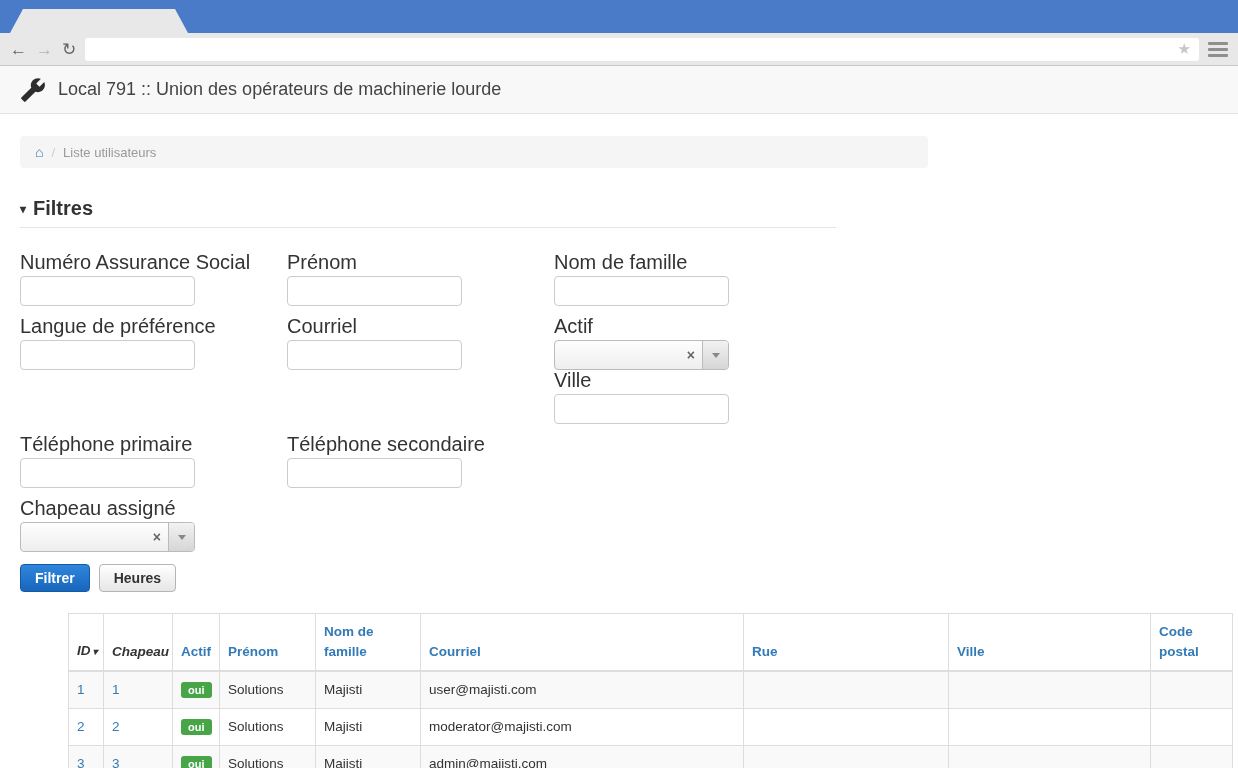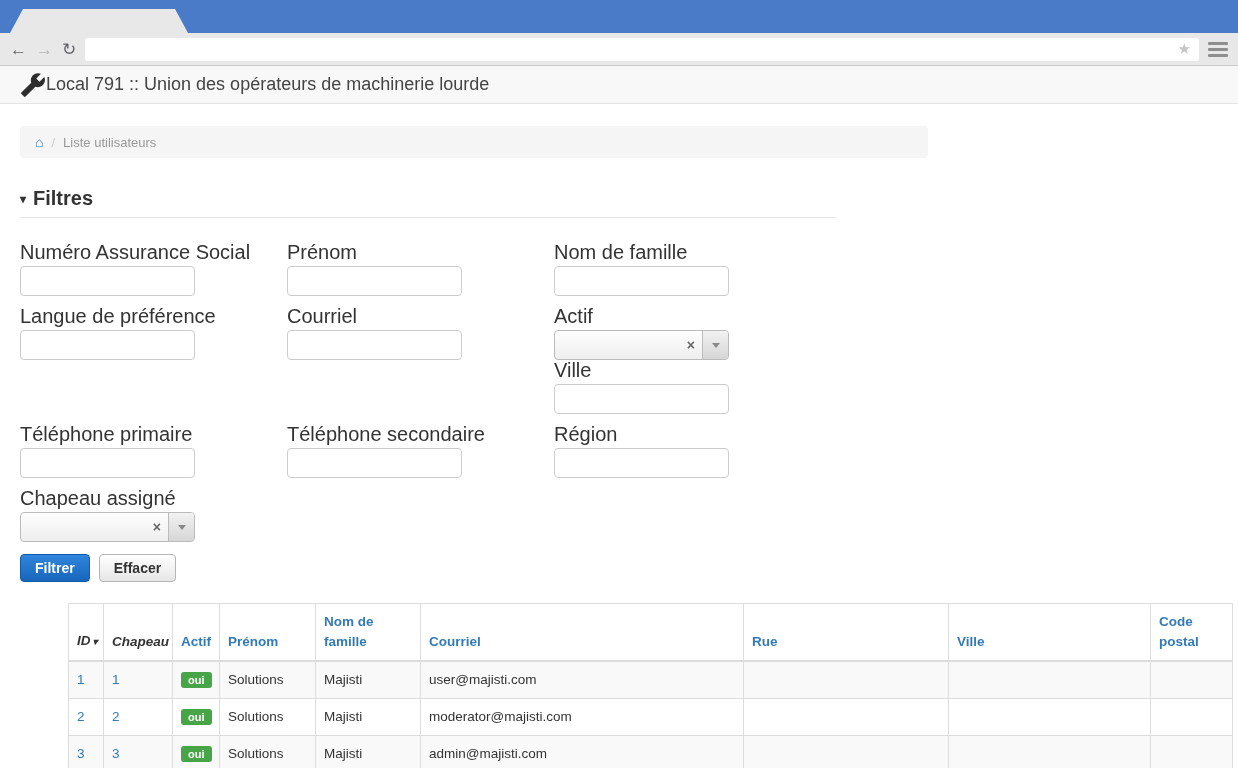--- a/index.html
+++ b/index.html
@@ -16,22 +16,22 @@
   .nav-ic.disabled { color:#b4b4b4; }
   .addressbar { flex:1; height:23px; background:#fff; border-radius:3px;
     display:flex; align-items:center; padding:0 8px; }
   .addressbar input { flex:1; border:none; outline:none; font-size:13px; color:#333;
     background:transparent; font-family:inherit; }
   .star { color:#c7c7c7; font-size:15px; cursor:pointer; }
   .menu-icon { width:20px; display:flex; flex-direction:column; gap:3px; cursor:pointer; }
   .menu-icon .bar { height:3px; background:#8f8f8f; border-radius:1px; }
 
   
-  .navbar { height:38px; background:#f8f8f8; border-bottom:1px solid #e4e4e4;
-    display:flex; align-items:center; padding:0 20px; }
+  .navbar { height:48px; background:#f8f8f8; border-bottom:1px solid #e4e4e4;
+    display:flex; align-items:center; padding:0 20px; gap:12px; }
   .navbar-title { font-size:18px; color:#444; }
 
   
   .content { padding:22px 0 0 20px; }
   .breadcrumb { width:908px; background:#f5f5f5; border-radius:4px; padding:8px 15px;
     font-size:13px; color:#999; display:flex; align-items:center; gap:8px; }
   .breadcrumb .home { color:#337ab7; font-size:14px; cursor:pointer; text-decoration:none; }
   .breadcrumb .sep { color:#ccc; }
 
   .filters-title { margin-top:29px; font-size:20px; font-weight:bold; color:#333;
@@ -180,41 +180,37 @@
 
   <div class="frow">
     <div class="slot">
       <label class="flabel">Téléphone primaire</label>
       <input class="finput" style="">
     </div>
     <div class="slot">
       <label class="flabel">Téléphone secondaire</label>
       <input class="finput" style="">
     </div>
-    <div class="slot">
-      <label class="flabel">Région</label>
-      <input class="finput" style="">
-    </div>
   </div>
 
   <div class="frow">
     <div class="slot">
       <label class="flabel">Chapeau assigné</label>
       <div class="select2">
         <span class="s2clear">×</span>
         <span class="s2arrow">
             <i class="tri"></i>
           </span>
       </div>
     </div>
   </div>
 
   <div class="btnrow">
     <button class="btn btn-primary">Filtrer</button>
-    <button class="btn btn-default">Effacer</button>
+    <button class="btn btn-default">Heures</button>
   </div>
 </div>
 
 <div class="table-wrap">
   <table class="users">
     <thead>
       <tr>
         <th class="c0 col-dark"><span>ID</span><span class="sort-caret">▾</span></th>
         <th class="c1 col-dark">Chapeau</th>
         <th class="c2">Actif</th>

